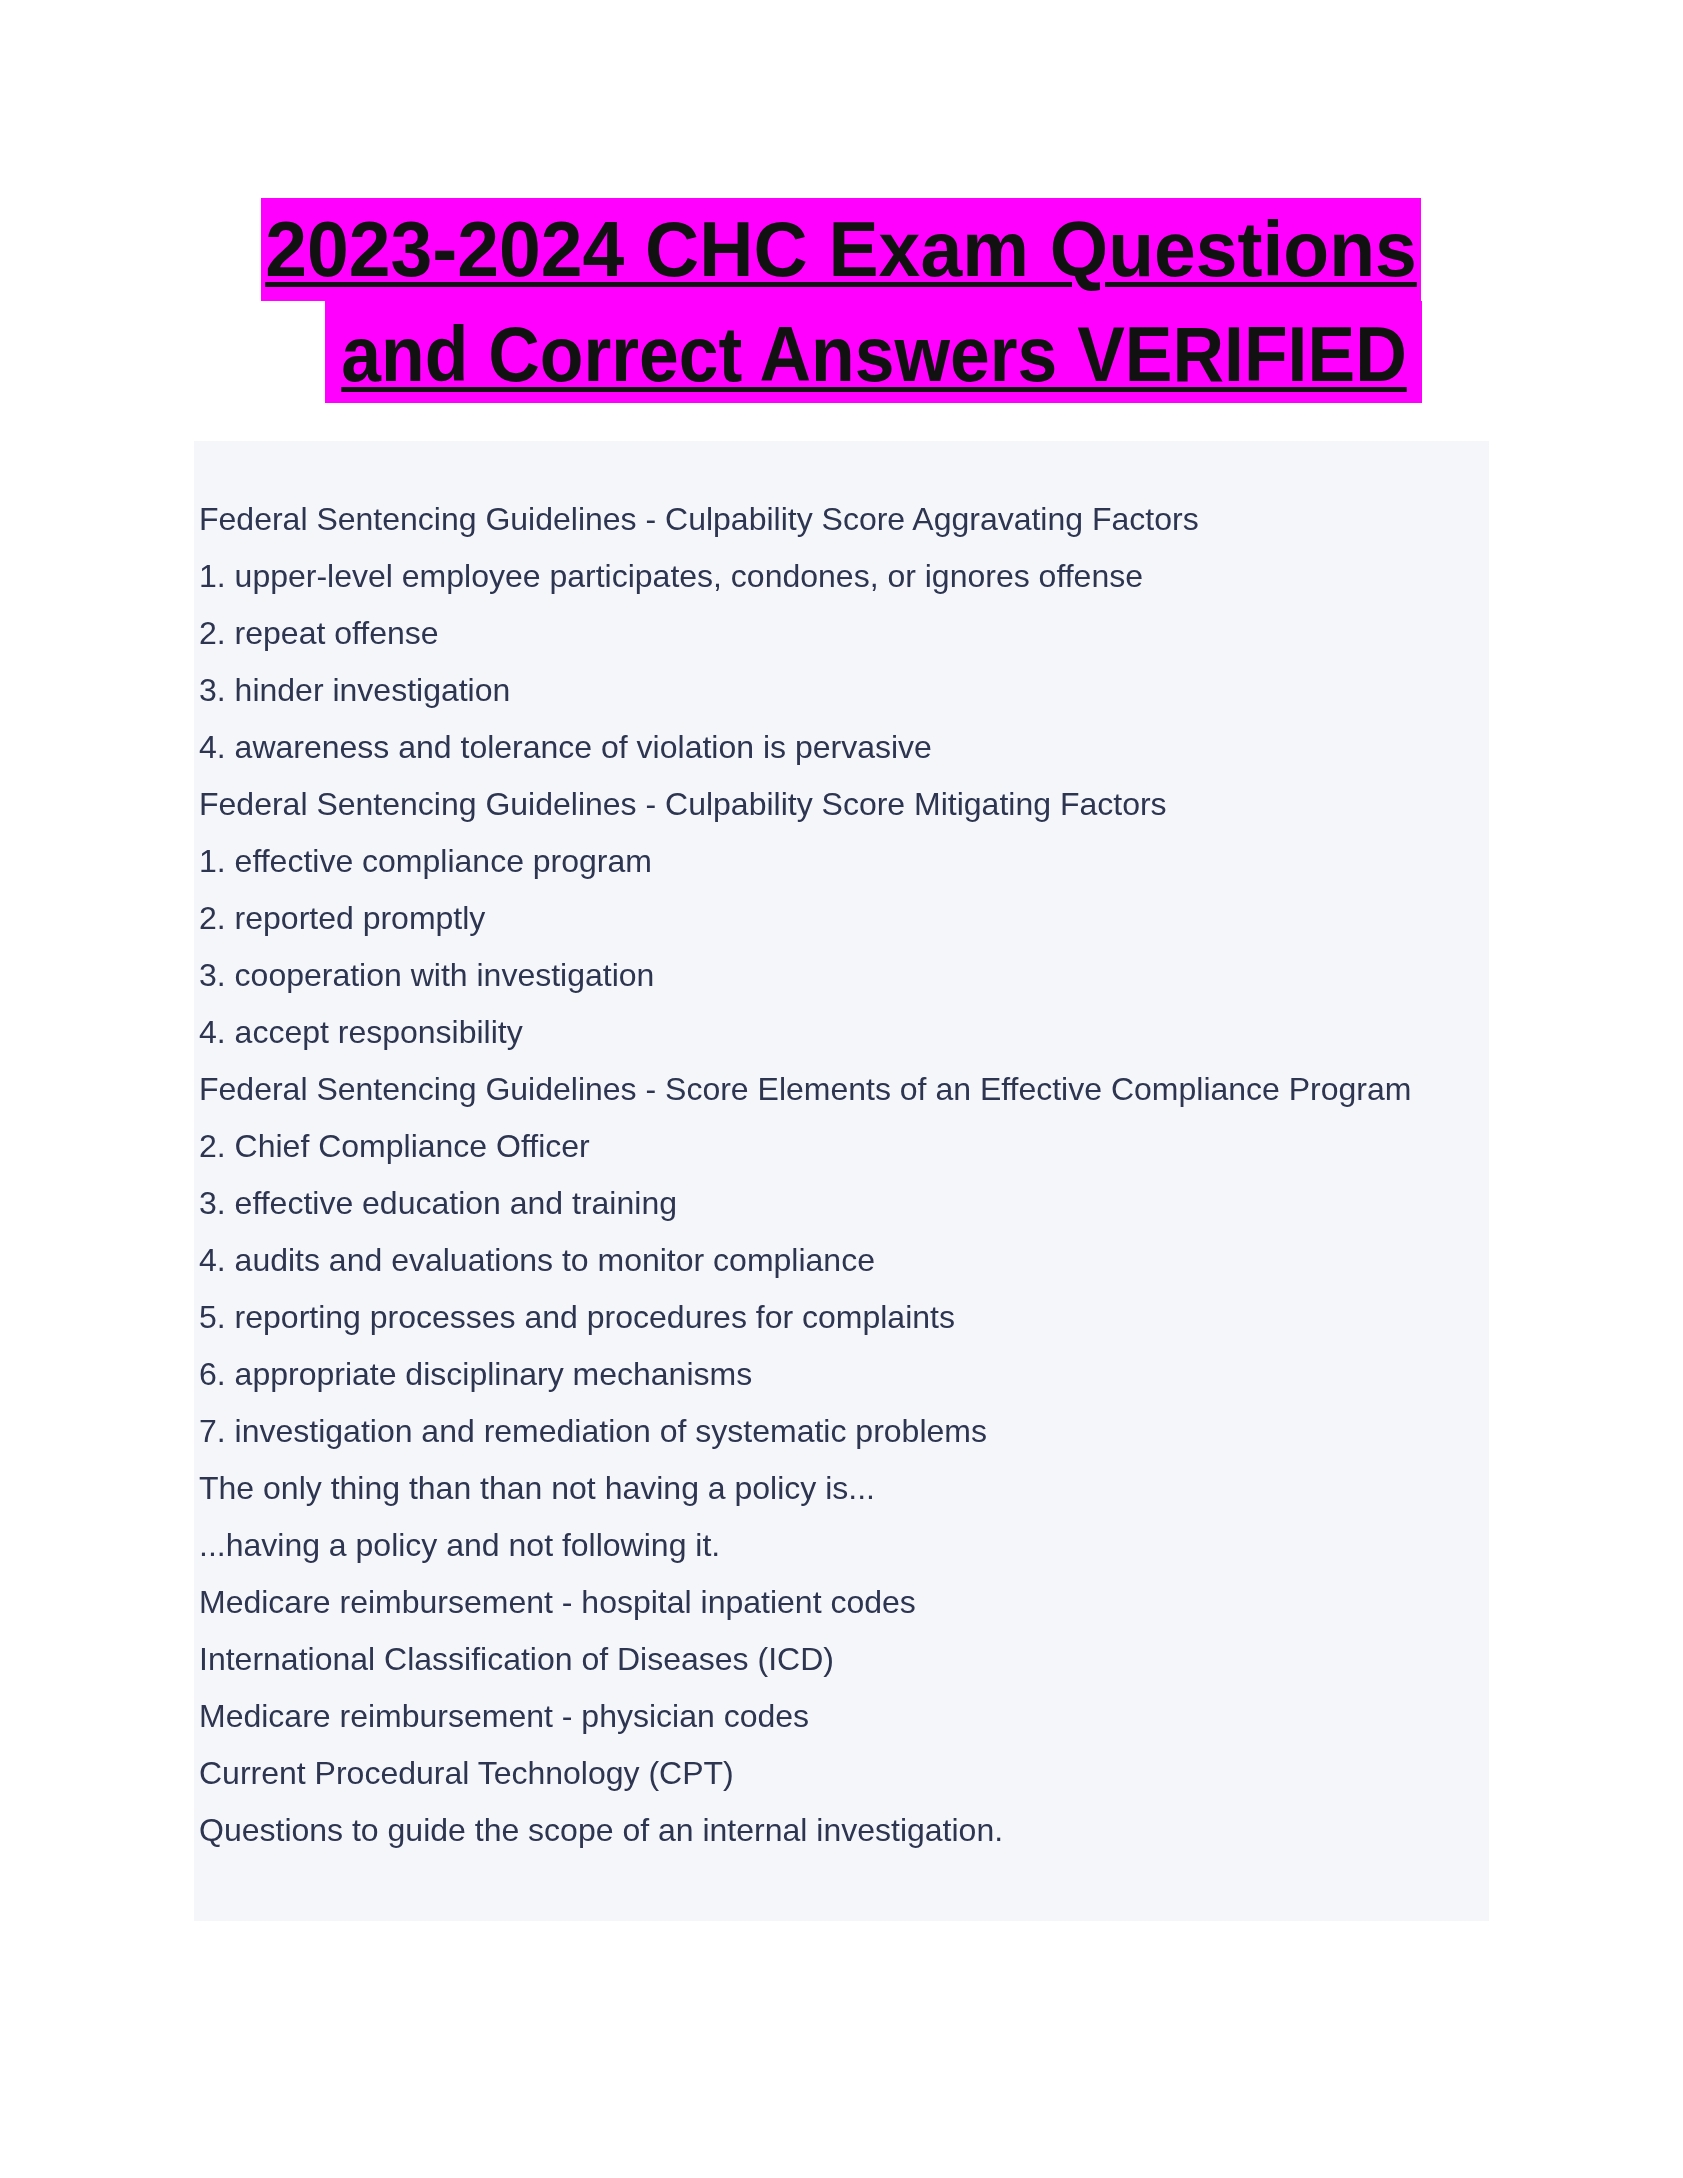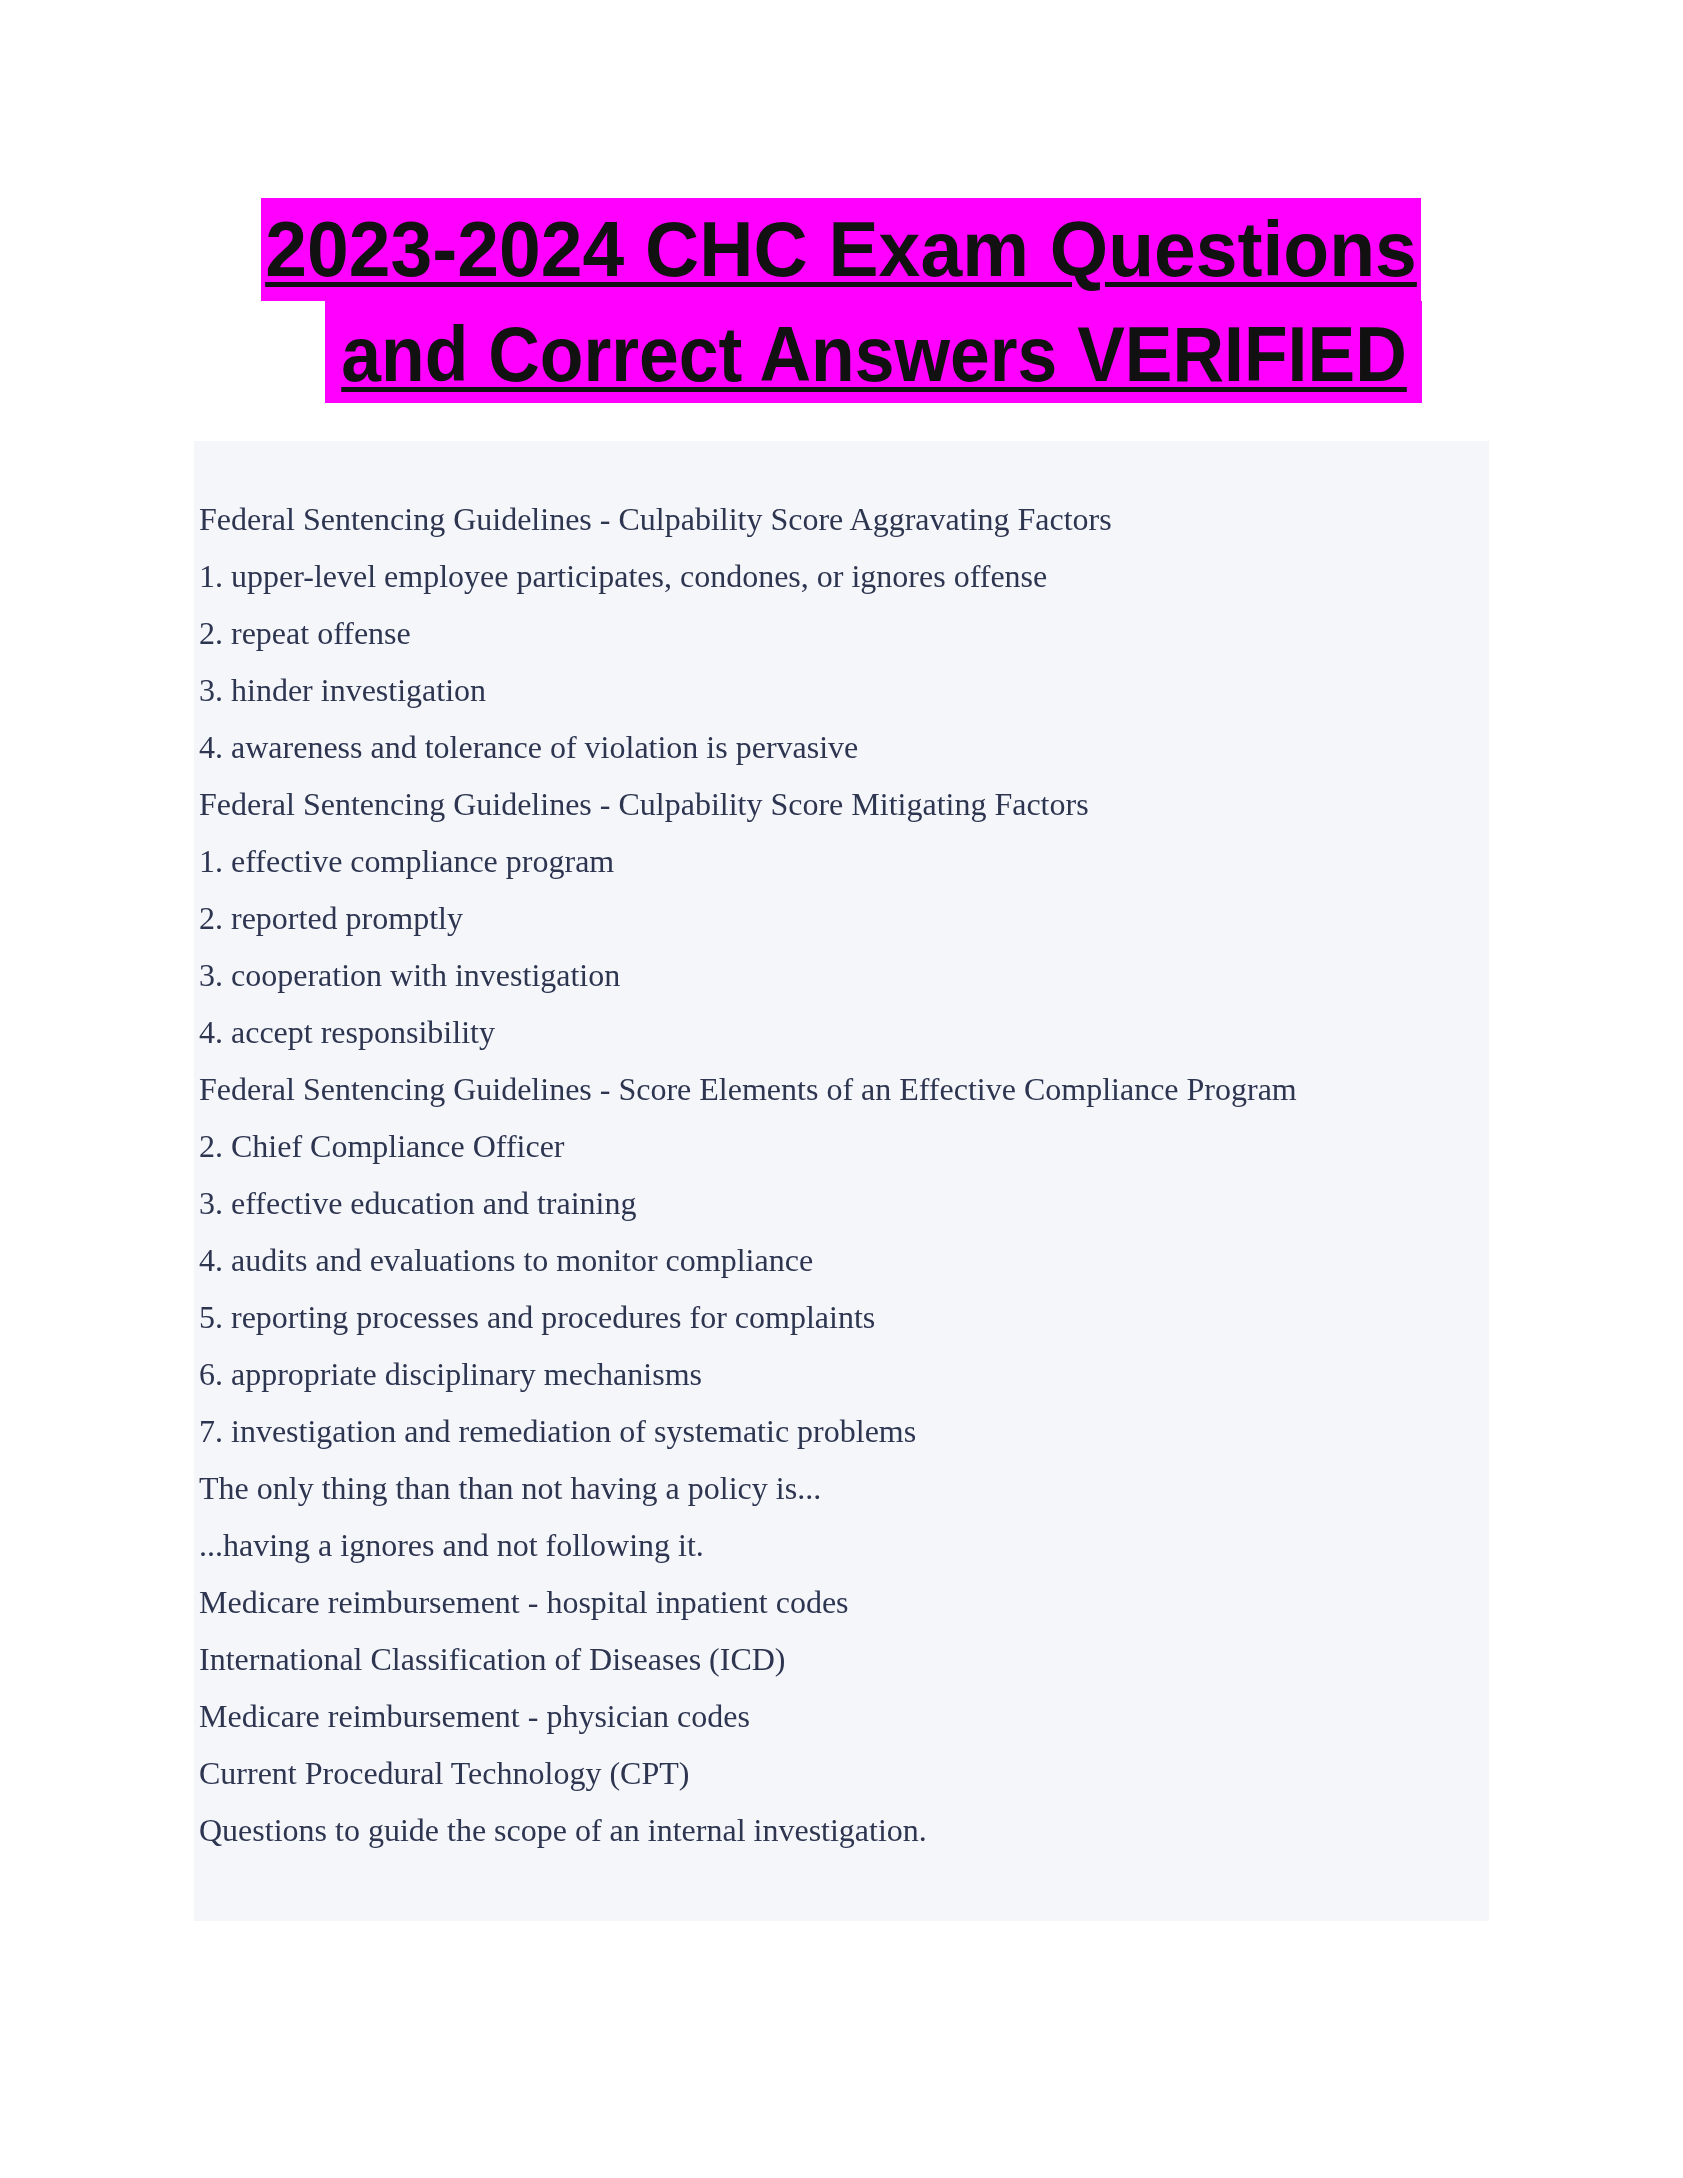--- a/index.html
+++ b/index.html
@@ -45,21 +45,21 @@
     left: 194px;
     top: 441px;
     width: 1295px;
     height: 1480px;
     background: #f5f6fa;
     box-sizing: border-box;
     padding-top: 50px;
     padding-left: 5px;
   }
   .content-line {
-    font-family: Liberation Serif, serif;
+    font-family: Liberation Sans, sans-serif;
     font-size: 32px;
     line-height: 57px;
     height: 57px;
     color: #2d3550;
     white-space: nowrap;
   }
 </style>
 </head>
 <body>
 
@@ -82,20 +82,20 @@
   <div class="content-line">3. cooperation with investigation</div>
   <div class="content-line">4. accept responsibility</div>
   <div class="content-line">Federal Sentencing Guidelines - Score Elements of an Effective Compliance Program</div>
   <div class="content-line">2. Chief Compliance Officer</div>
   <div class="content-line">3. effective education and training</div>
   <div class="content-line">4. audits and evaluations to monitor compliance</div>
   <div class="content-line">5. reporting processes and procedures for complaints</div>
   <div class="content-line">6. appropriate disciplinary mechanisms</div>
   <div class="content-line">7. investigation and remediation of systematic problems</div>
   <div class="content-line">The only thing than than not having a policy is...</div>
-  <div class="content-line">...having a ignores and not following it.</div>
+  <div class="content-line">...having a policy and not following it.</div>
   <div class="content-line">Medicare reimbursement - hospital inpatient codes</div>
   <div class="content-line">International Classification of Diseases (ICD)</div>
   <div class="content-line">Medicare reimbursement - physician codes</div>
   <div class="content-line">Current Procedural Technology (CPT)</div>
   <div class="content-line">Questions to guide the scope of an internal investigation.</div>
 </div>
 
 
 </body></html>

